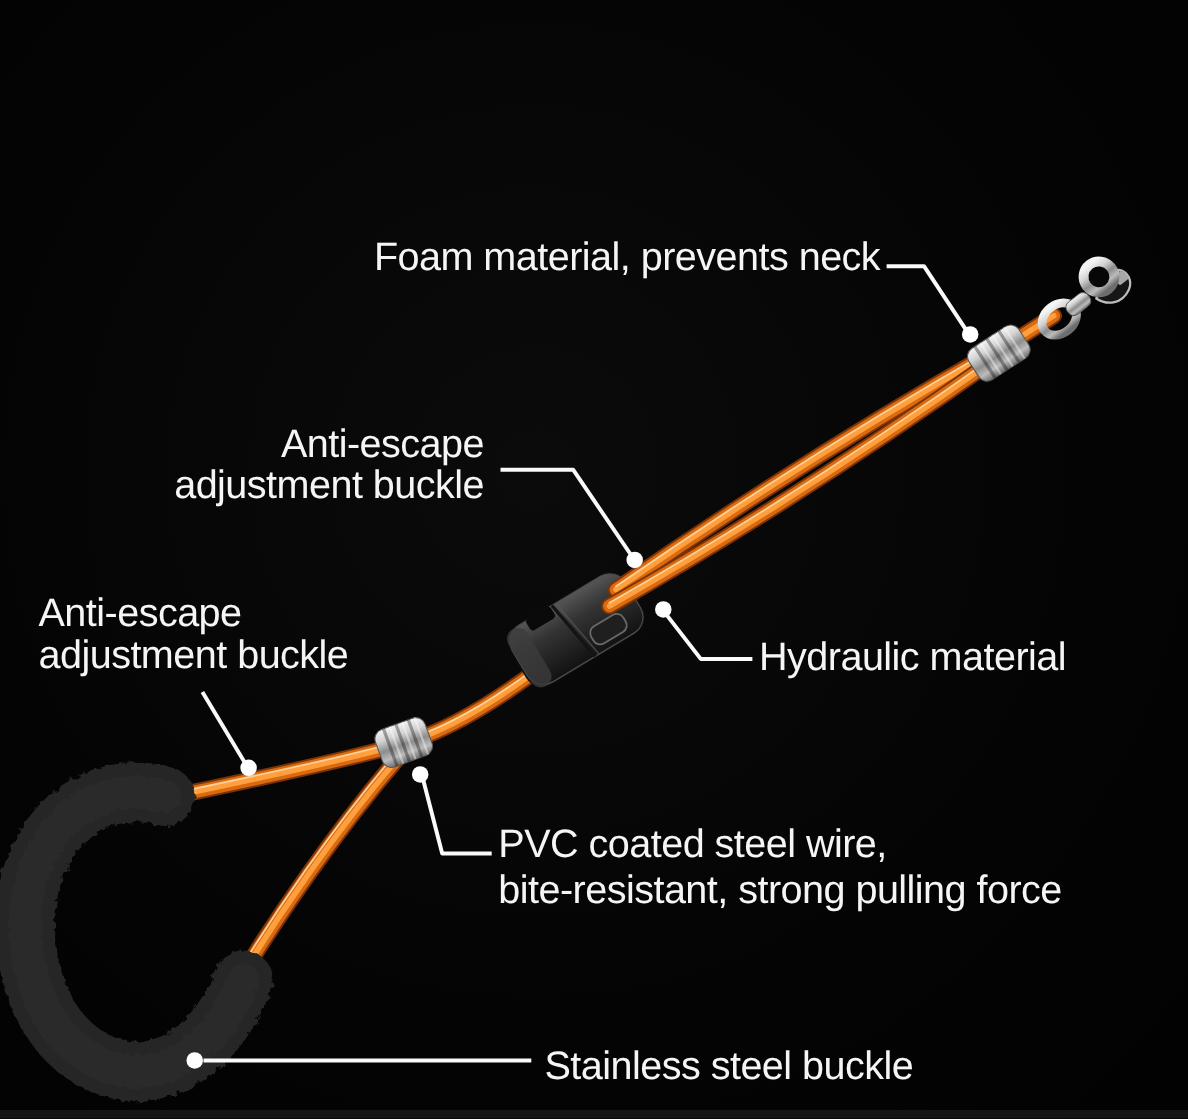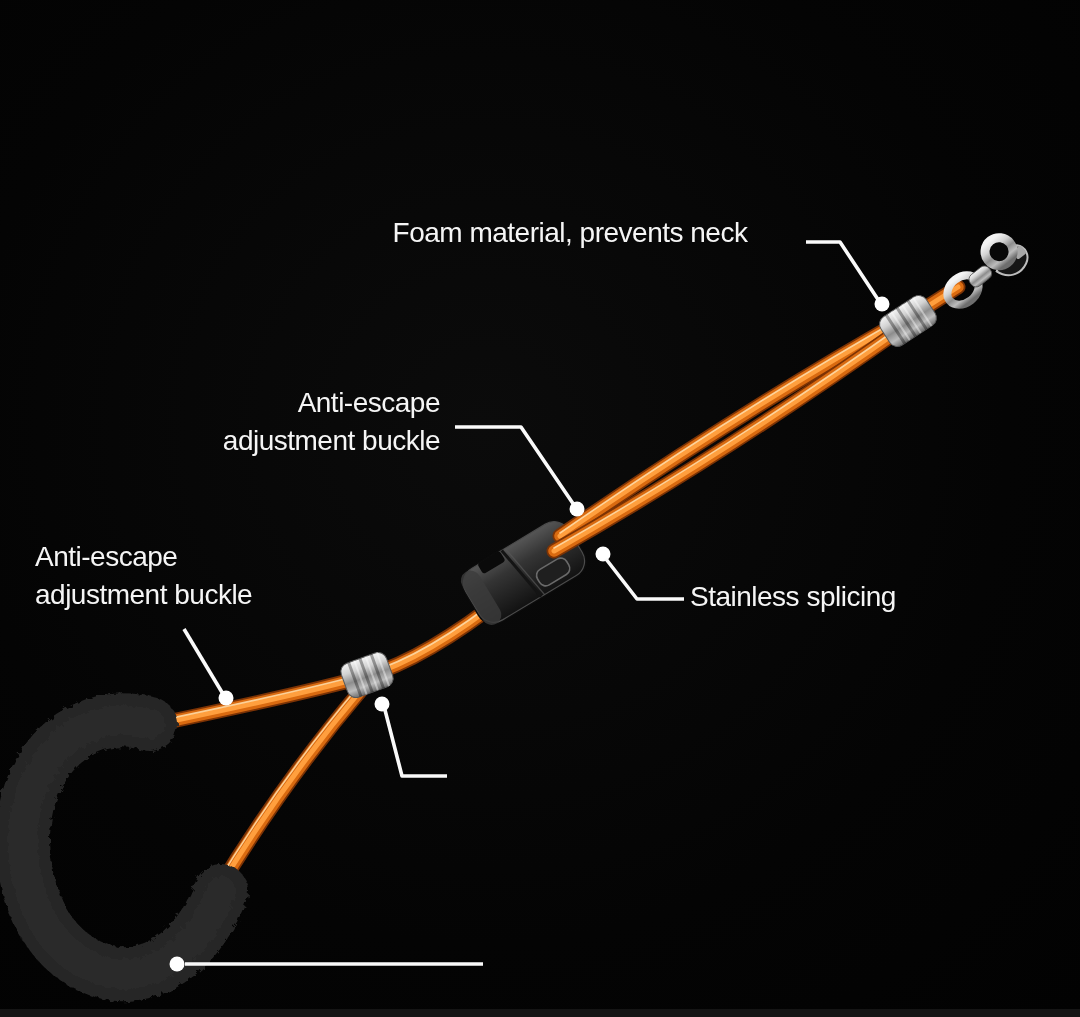--- a/index.html
+++ b/index.html
@@ -3,21 +3,21 @@
 <meta charset="utf-8">
 <style>
   html,body{margin:0;padding:0;background:#000;}
   #stage{
     position:relative;width:1080px;height:1017px;overflow:hidden;
     background:radial-gradient(ellipse at 45% 42%, #0b0b0b 0%, #040404 62%, #020202 100%);
     font-family:"Liberation Sans", sans-serif;
   }
   #art{position:absolute;left:0;top:0;}
   .label{
-    position:absolute;color:#f5f5f5;font-size:28px;line-height:38px;
+    position:absolute;color:#f5f5f5;font-size:36px;line-height:38px;
     letter-spacing:-0.5px;white-space:nowrap;
   }
   .label.center{transform:translateX(-50%);text-align:center;line-height:36px;}
   .label.right{text-align:right;}
   .lh42{line-height:42px;}
   
   .cord-edge{fill:none;stroke:#7c3305;stroke-width:15;stroke-linecap:round;}
   .cord-body{fill:none;stroke:#d96a10;stroke-width:11.5;stroke-linecap:round;}
   .cord-hi{fill:none;stroke:#ff9f3e;stroke-width:5;stroke-linecap:round;}
   .cord-glint{fill:none;stroke:#ffe0b0;stroke-width:1.6;stroke-linecap:round;opacity:.85;}
@@ -147,18 +147,25 @@
     <div>Anti-escape</div>
     <div>adjustment buckle</div>
   </div>
 
   <div class="label" style="left:35px;top:538px">
     <div>Anti-escape</div>
     <div>adjustment buckle</div>
   </div>
 
   <div class="label" style="left:690px;top:578px">
-    <div>Stainless splicing</div>
+    <div>Hydraulic material</div>
   </div>
 
+  <div class="label lh42" style="left:453px;top:746px">
+    <div>PVC coated steel wire,</div>
+    <div>bite-resistant, strong pulling force</div>
+  </div>
 
+  <div class="label" style="left:495px;top:950px">
+    <div>Stainless steel buckle</div>
+  </div>
 
 </div>
 
 </body></html>

